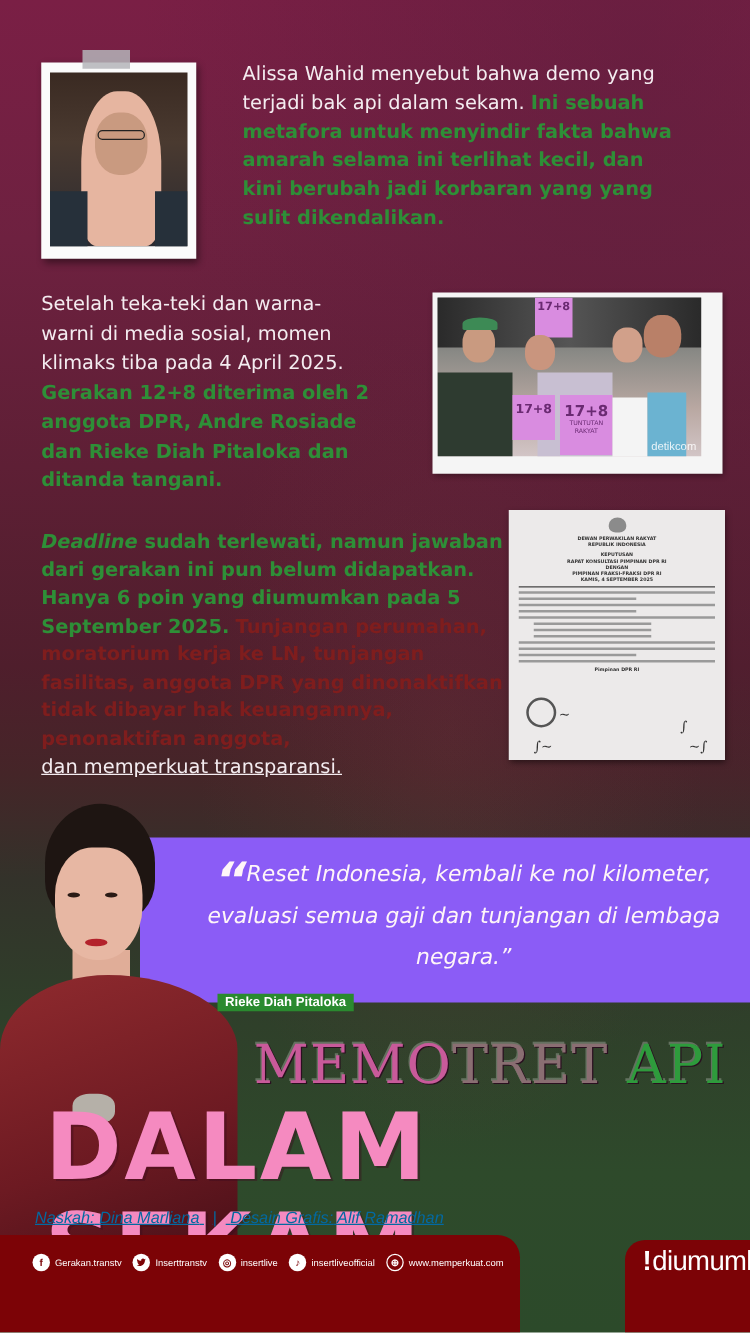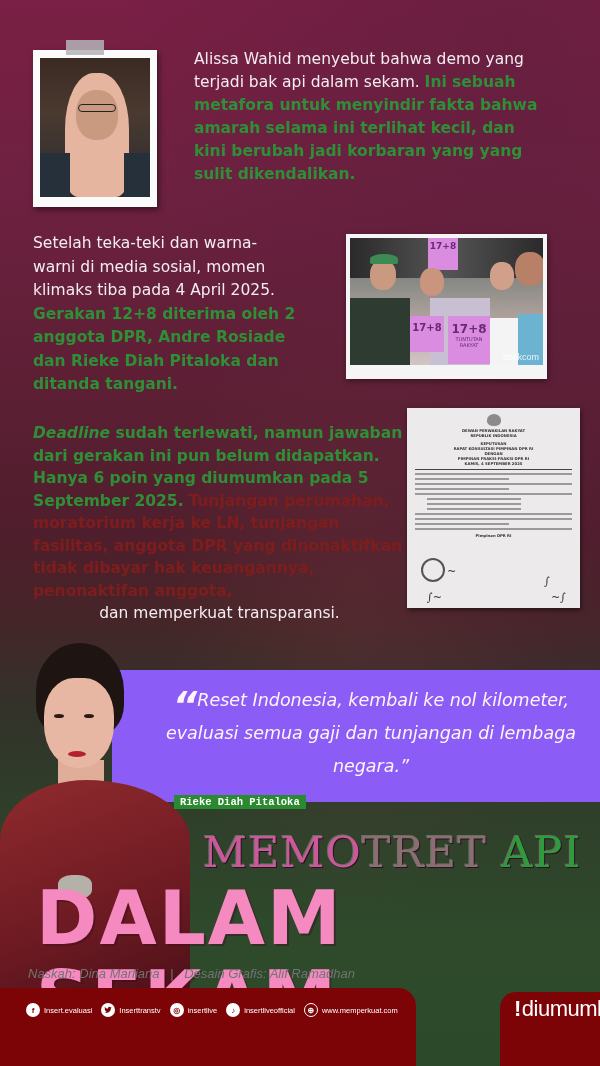--- a/index.html
+++ b/index.html
@@ -37,38 +37,38 @@
     font-size: 15.5px; line-height: 23px; color: #f4ecf0;
   }
   .green { color: #2e8f37; font-weight: bold; }
 
   
   .p2 {
     left: 33px; top: 232px; width: 265px;
     font-size: 15.5px; line-height: 23.5px; color: #f4ecf0;
   }
   .photo2 {
-    left: 346px; top: 234px; width: 201px; height: 145px;
-    background: #f5f5f5; padding: 4px 4px 14px 4px;
+    left: 346px; top: 234px; width: 232px; height: 145px;
+    background: #f5f5f5; padding: 4px 17px 14px 4px;
     box-shadow: 1px 2px 5px rgba(0,0,0,0.4);
   }
   .photo2 .inner {
     width: 100%; height: 100%; position: relative; overflow: hidden;
     background: linear-gradient(180deg, #5a5a5a 0%, #8a8a86 35%, #b9a8a2 70%, #d2c5c6 100%);
   }
   .sign { position: absolute; background: #d98ce0; color: #6a2a72; font-weight: bold; font-size: 9px; text-align: center; }
   .watermark { position: absolute; right: 4px; bottom: 3px; color: rgba(255,255,255,0.85); font-size: 9px; font-family: "Liberation Sans", sans-serif; }
 
   
   .p3 {
     left: 33px; top: 422px; width: 375px;
     font-size: 15.5px; line-height: 22.5px; color: #f4ecf0;
   }
   .p3 .white-block { color: #7f1d1d; font-weight: bold; }
-  .p3 .last-line { display: block; text-align: center; padding-right: 2px; }
+  .p3 .last-line { display: block; text-align: left; padding-right: 2px; text-decoration: underline; }
   .doc {
     left: 407px; top: 408px; width: 173px; height: 200px;
     background: #eceaea; box-shadow: 1px 2px 5px rgba(0,0,0,0.5);
     padding: 6px 8px; font-size: 3.2px; color: #555; overflow: hidden;
   }
   .doc .emblem { width: 14px; height: 12px; margin: 0 auto 2px; border-radius: 50% 50% 40% 40%; background: #8b8b8b; }
   .doc .hdr { text-align: center; font-size: 3.8px; font-weight: bold; color: #333; line-height: 5px; }
   .doc hr { border: none; border-top: 1px solid #444; margin: 3px 0; }
   .doc .line { height: 2px; background: #9a9a9a; margin: 3px 0; }
   .doc .short { width: 60%; }
@@ -81,21 +81,21 @@
     background: #8b5cf6;
   }
   .quote-text {
     position: absolute; left: 44px; top: 14px; width: 430px;
     color: #fff5f8; font-style: italic; font-size: 17.5px; line-height: 33px; text-align: center;
   }
   .quote-mark { font-size: 38px; font-weight: bold; line-height: 0; vertical-align: -12px; margin-right: 6px; letter-spacing: -6px; }
   .speaker-badge {
     left: 174px; top: 795px; padding: 1px 6px;
     background: #2a8a2f; color: #fff; font-weight: bold; font-size: 10.5px;
-    font-family: Liberation Mono, monospace;
+    font-family: Liberation Sans, sans-serif;
   }
   .rieke {
     left: 0; top: 640px; width: 195px; height: 350px; overflow: hidden;
   }
   .rieke .hair { position: absolute; left: 36px; top: 3px; width: 88px; height: 95px; background: #1e1512; border-radius: 50% 50% 35% 35%; }
   .rieke .face { position: absolute; left: 44px; top: 38px; width: 70px; height: 90px; background: #e7b7a3; border-radius: 42% 42% 48% 48%; }
   .rieke .lips { position: absolute; left: 58px; top: 111px; width: 18px; height: 6px; background: #b3222b; border-radius: 50%; }
   .rieke .eye { position: absolute; top: 74px; width: 10px; height: 4px; background: #2a1a15; border-radius: 50%; }
   .rieke .body { position: absolute; left: 0; top: 140px; width: 190px; height: 220px; background: linear-gradient(160deg, #8f2a2e, #6d1a22 60%, #4a1018); border-radius: 50% 60% 0 0 / 30% 30% 0 0; }
   .rieke .neck { position: absolute; left: 58px; top: 120px; width: 46px; height: 70px; background: #e0ad98; }
@@ -109,22 +109,22 @@
   }
   .title1 .t-pink { color: #c85a9a; }
   .title1 .t-mid { color: #8a6e72; }
   .title1 .t-green { color: #2e9b3c; }
   .title2 {
     left: 36px; top: 878px; font-family: "DejaVu Sans", sans-serif; font-weight: bold;
     font-size: 74px; letter-spacing: 2px; line-height: 80px; color: #f58ac0;
     text-shadow: 2px 2px 0 rgba(60,10,30,0.4);
   }
   .credits {
-    left: 28px; top: 966px; color: #737373; font-style: italic;
-    font-family: "Liberation Sans", sans-serif; font-size: 13px;
+    left: 28px; top: 966px; color: #0369a1; font-style: italic;
+    font-family: "Liberation Sans", sans-serif; font-size: 13px; text-decoration: underline;
   }
   .credits .sep { margin: 0 7px; font-style: normal; }
 
   
   .footer-bar {
     left: 0; top: 988px; width: 416px; height: 78px;
     background: #7c0306; border-top-right-radius: 18px;
   }
   .footer-logo-box {
     left: 500px; top: 992px; width: 100px; height: 74px;
@@ -243,21 +243,21 @@
   <span class="sep">|</span>
   <span>Desain Grafis:</span>
   <span>Alif Ramadhan</span>
 </div>
 
 <div class="abs footer-bar"></div>
 <div class="abs footer-logo-box"></div>
 <div class="abs socials">
   <div class="social">
     <span class="ico">f</span>
-    <span>Insert.evaluasi</span>
+    <span>Gerakan.transtv</span>
   </div>
   <div class="social">
     <span class="ico">
       <svg width="8" height="8" viewBox="0 0 24 24">
           <path fill="#7c0306" d="M23 4.6a9 9 0 0 1-2.6.7 4.5 4.5 0 0 0 2-2.5 9 9 0 0 1-2.9 1.1A4.5 4.5 0 0 0 11.8 8 12.8 12.8 0 0 1 2.5 3.3a4.5 4.5 0 0 0 1.4 6 4.5 4.5 0 0 1-2-.6v.1a4.5 4.5 0 0 0 3.6 4.4 4.5 4.5 0 0 1-2 .1 4.5 4.5 0 0 0 4.2 3.1A9 9 0 0 1 1 18.3 12.8 12.8 0 0 0 7.9 20.3c8.3 0 12.8-6.9 12.8-12.8v-.6A9 9 0 0 0 23 4.6z"></path>
         </svg>
     </span>
     <span>Inserttranstv</span>
   </div>
   <div class="social">

